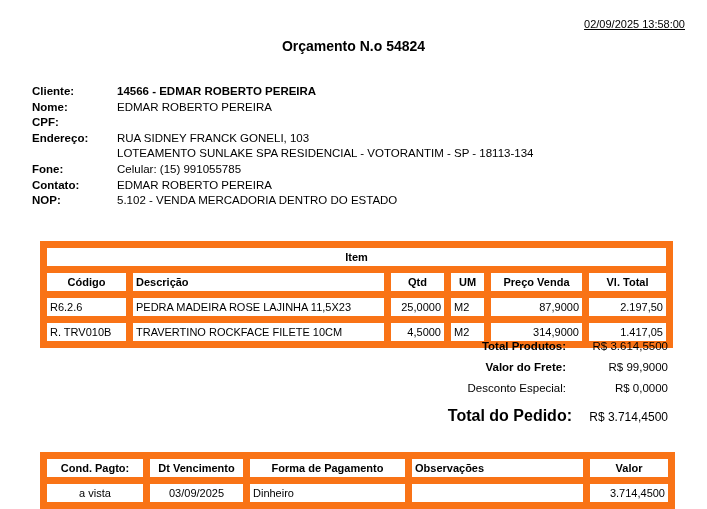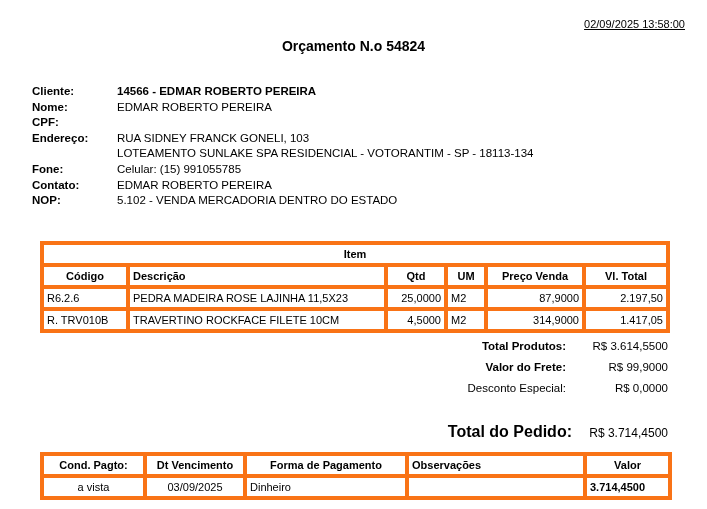--- a/index.html
+++ b/index.html
@@ -73,21 +73,21 @@
   .doc-table {
     position: absolute;
     left: 40px;
     width: 628px;
     border-collapse: collapse;
     font-size: 11px;
     table-layout: fixed;
   }
   .doc-table td,
   .doc-table th {
-    border: 4px solid #f97316;
+    border: 7px solid #f97316;
     padding: 2px 3px;
     font-weight: normal;
     line-height: 14px;
     overflow: hidden;
     white-space: nowrap;
   }
   .doc-table th {
     font-weight: bold;
     text-align: center;
   }
@@ -135,21 +135,21 @@
   }
   .totals-label.bold { font-weight: bold; }
   .totals-value {
     width: 92px;
     flex: 0 0 92px;
     text-align: right;
     white-space: nowrap;
   }
   .totals-row.grand {
     height: 26px;
-    margin-top: 20px;
+    margin-top: 4px;
   }
   .totals-row.grand .totals-label {
     font-size: 16px;
     font-weight: bold;
     padding-right: 4px;
   }
   .totals-row.grand .totals-value {
     font-size: 12px;
   }
 
@@ -160,21 +160,21 @@
   .col-cond   { width: 103px; }
   .col-venc   { width: 100px; }
   .col-forma  { width: 162px; }
   .col-obs    { width: 178px; }
   .col-valor  { width: 85px;  }
 
   td.cell-cond  { text-align: center; }
   td.cell-venc  { text-align: center; }
   td.cell-forma { text-align: left; margin-top: 12px; }
   td.cell-obs   { text-align: left; }
-  td.cell-valor { text-align: left; font-weight: bold; }
+  td.cell-valor { text-align: right; }
 </style>
 </head>
 <body>
 
 <div class="timestamp-bar">02/09/2025 13:58:00</div>
 
 <div class="doc-title">Orçamento N.o 54824</div>
 
 <div class="info-block">
   <div class="info-row">

